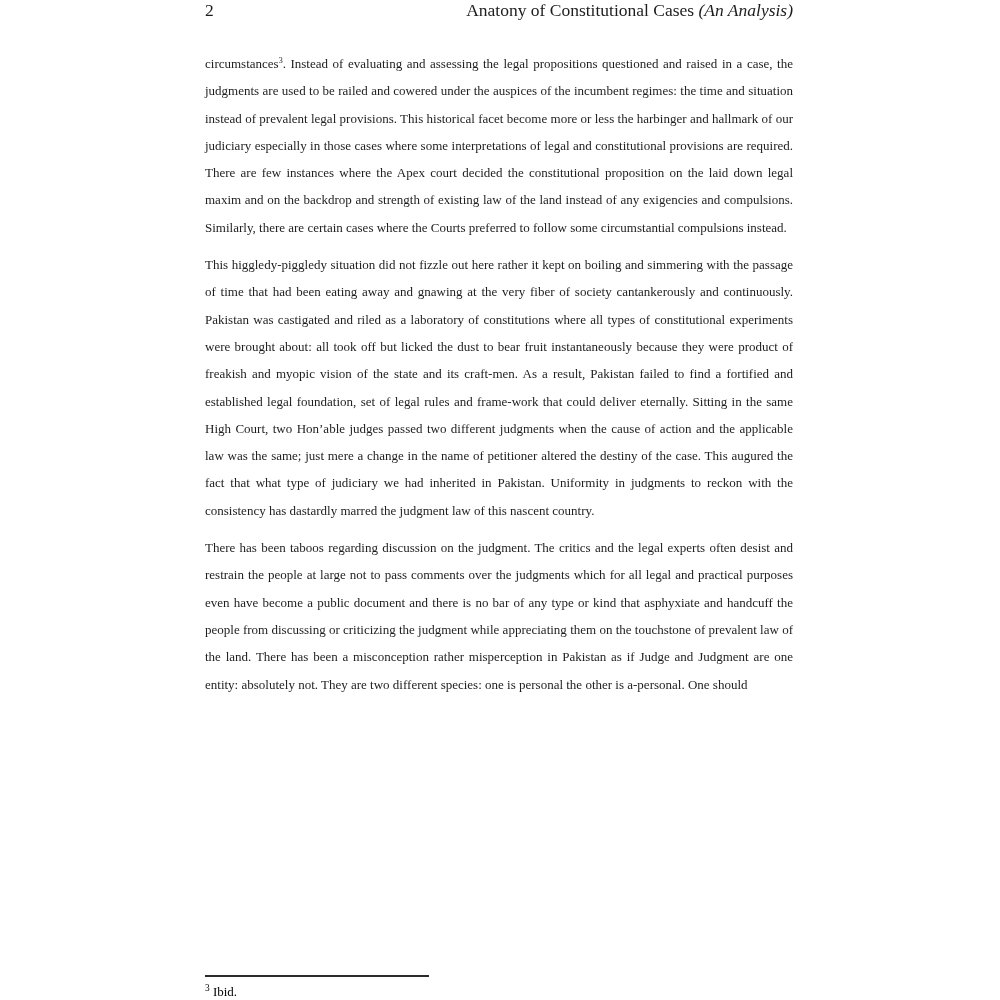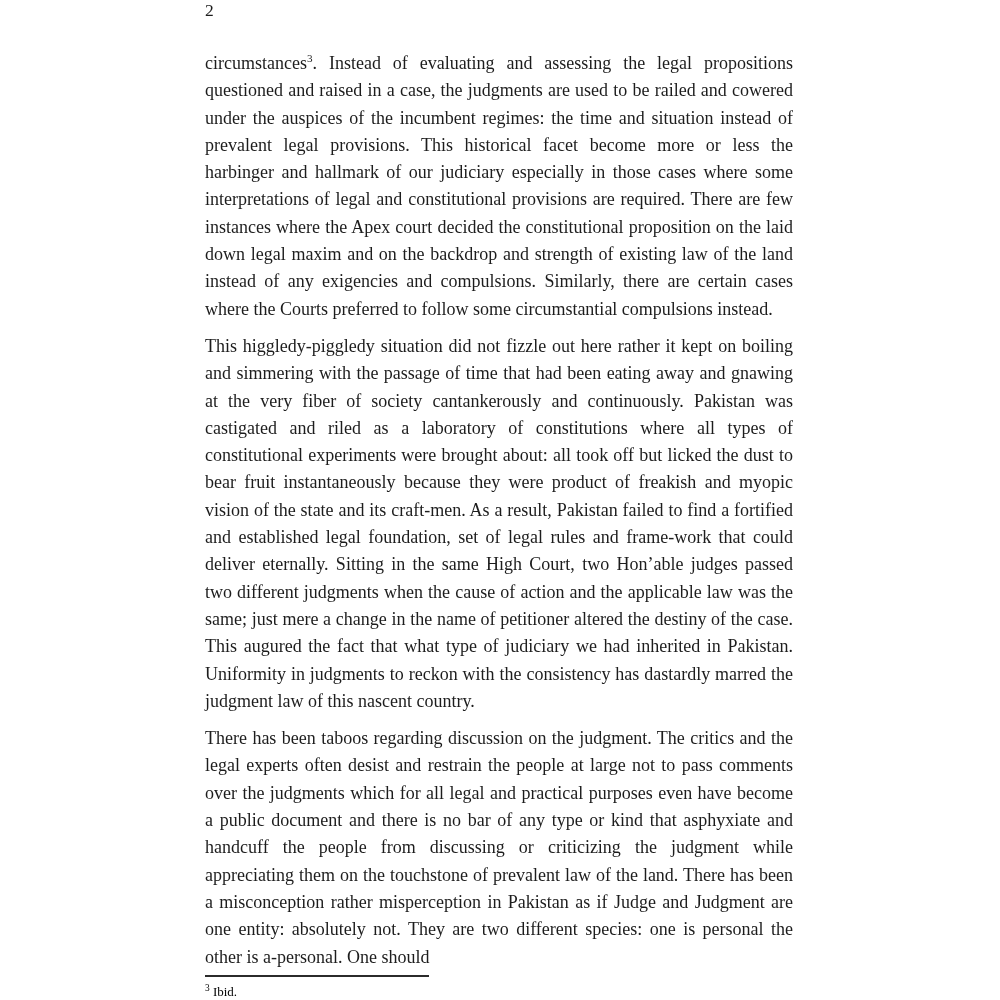--- a/index.html
+++ b/index.html
@@ -29,21 +29,21 @@
     color: #1d1d1d;
   }
   .running-header .title em {
     font-style: italic;
   }
   .body-text {
     position: absolute;
     top: 50px;
     left: 205px;
     width: 588px;
-    font-size: 18px;
+    font-size: 13px;
     line-height: 27.3px;
     text-align: justify;
     text-justify: inter-word;
   }
   .body-text p {
     margin: 0 0 10px 0;
     padding: 0;
   }
   .body-text p:last-child {
     margin-bottom: 0;
@@ -75,20 +75,21 @@
     line-height: 0;
   }
 </style>
 </head>
 <body>
 
 <div class="page">
 
   <div class="running-header">
     <span class="page-number">2</span>
+    <span class="title"><span>Anatony of Constitutional Cases</span> <em>(An Analysis)</em></span>
   </div>
 
   <div class="body-text">
     <p><span>circumstances</span><sup class="fn-ref">3</sup><span>. Instead of evaluating and assessing the legal propositions questioned and raised in a case, the judgments are used to be railed and cowered under the auspices of the incumbent regimes: the time and situation instead of prevalent legal provisions. This historical facet become more or less the harbinger and hallmark of our judiciary especially in those cases where some interpretations of legal and constitutional provisions are required. There are few instances where the Apex court decided the constitutional proposition on the laid down legal maxim and on the backdrop and strength of existing law of the land instead of any exigencies and compulsions. Similarly, there are certain cases where the Courts preferred to follow some circumstantial compulsions instead.</span></p>
     <p>This higgledy-piggledy situation did not fizzle out here rather it kept on boiling and simmering with the passage of time that had been eating away and gnawing at the very fiber of society cantankerously and continuously. Pakistan was castigated and riled as a laboratory of constitutions where all types of constitutional experiments were brought about: all took off but licked the dust to bear fruit instantaneously because they were product of freakish and myopic vision of the state and its craft-men. As a result, Pakistan failed to find a fortified and established legal foundation, set of legal rules and frame-work that could deliver eternally. Sitting in the same High Court, two Hon’able judges passed two different judgments when the cause of action and the applicable law was the same; just mere a change in the name of petitioner altered the destiny of the case. This augured the fact that what type of judiciary we had inherited in Pakistan. Uniformity in judgments to reckon with the consistency has dastardly marred the judgment law of this nascent country.</p>
     <p>There has been taboos regarding discussion on the judgment. The critics and the legal experts often desist and restrain the people at large not to pass comments over the judgments which for all legal and practical purposes even have become a public document and there is no bar of any type or kind that asphyxiate and handcuff the people from discussing or criticizing the judgment while appreciating them on the touchstone of prevalent law of the land. There has been a misconception rather misperception in Pakistan as if Judge and Judgment are one entity: absolutely not. They are two different species: one is personal the other is a-personal. One should</p>
   </div>
 
   <div class="footnote-rule"></div>
 

